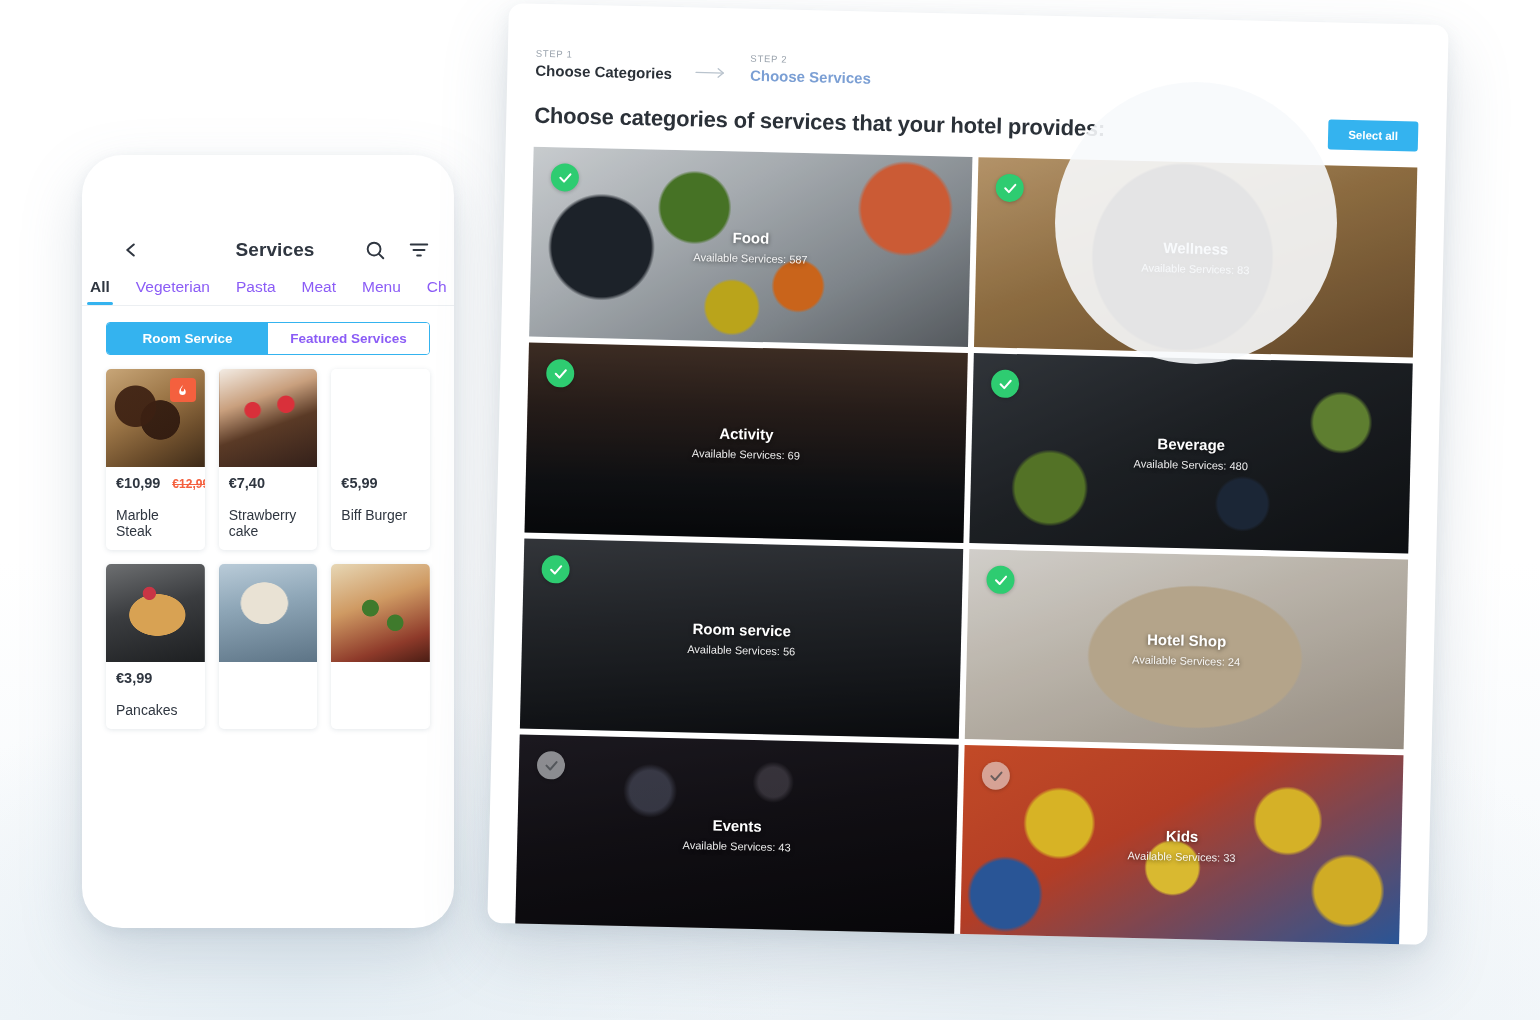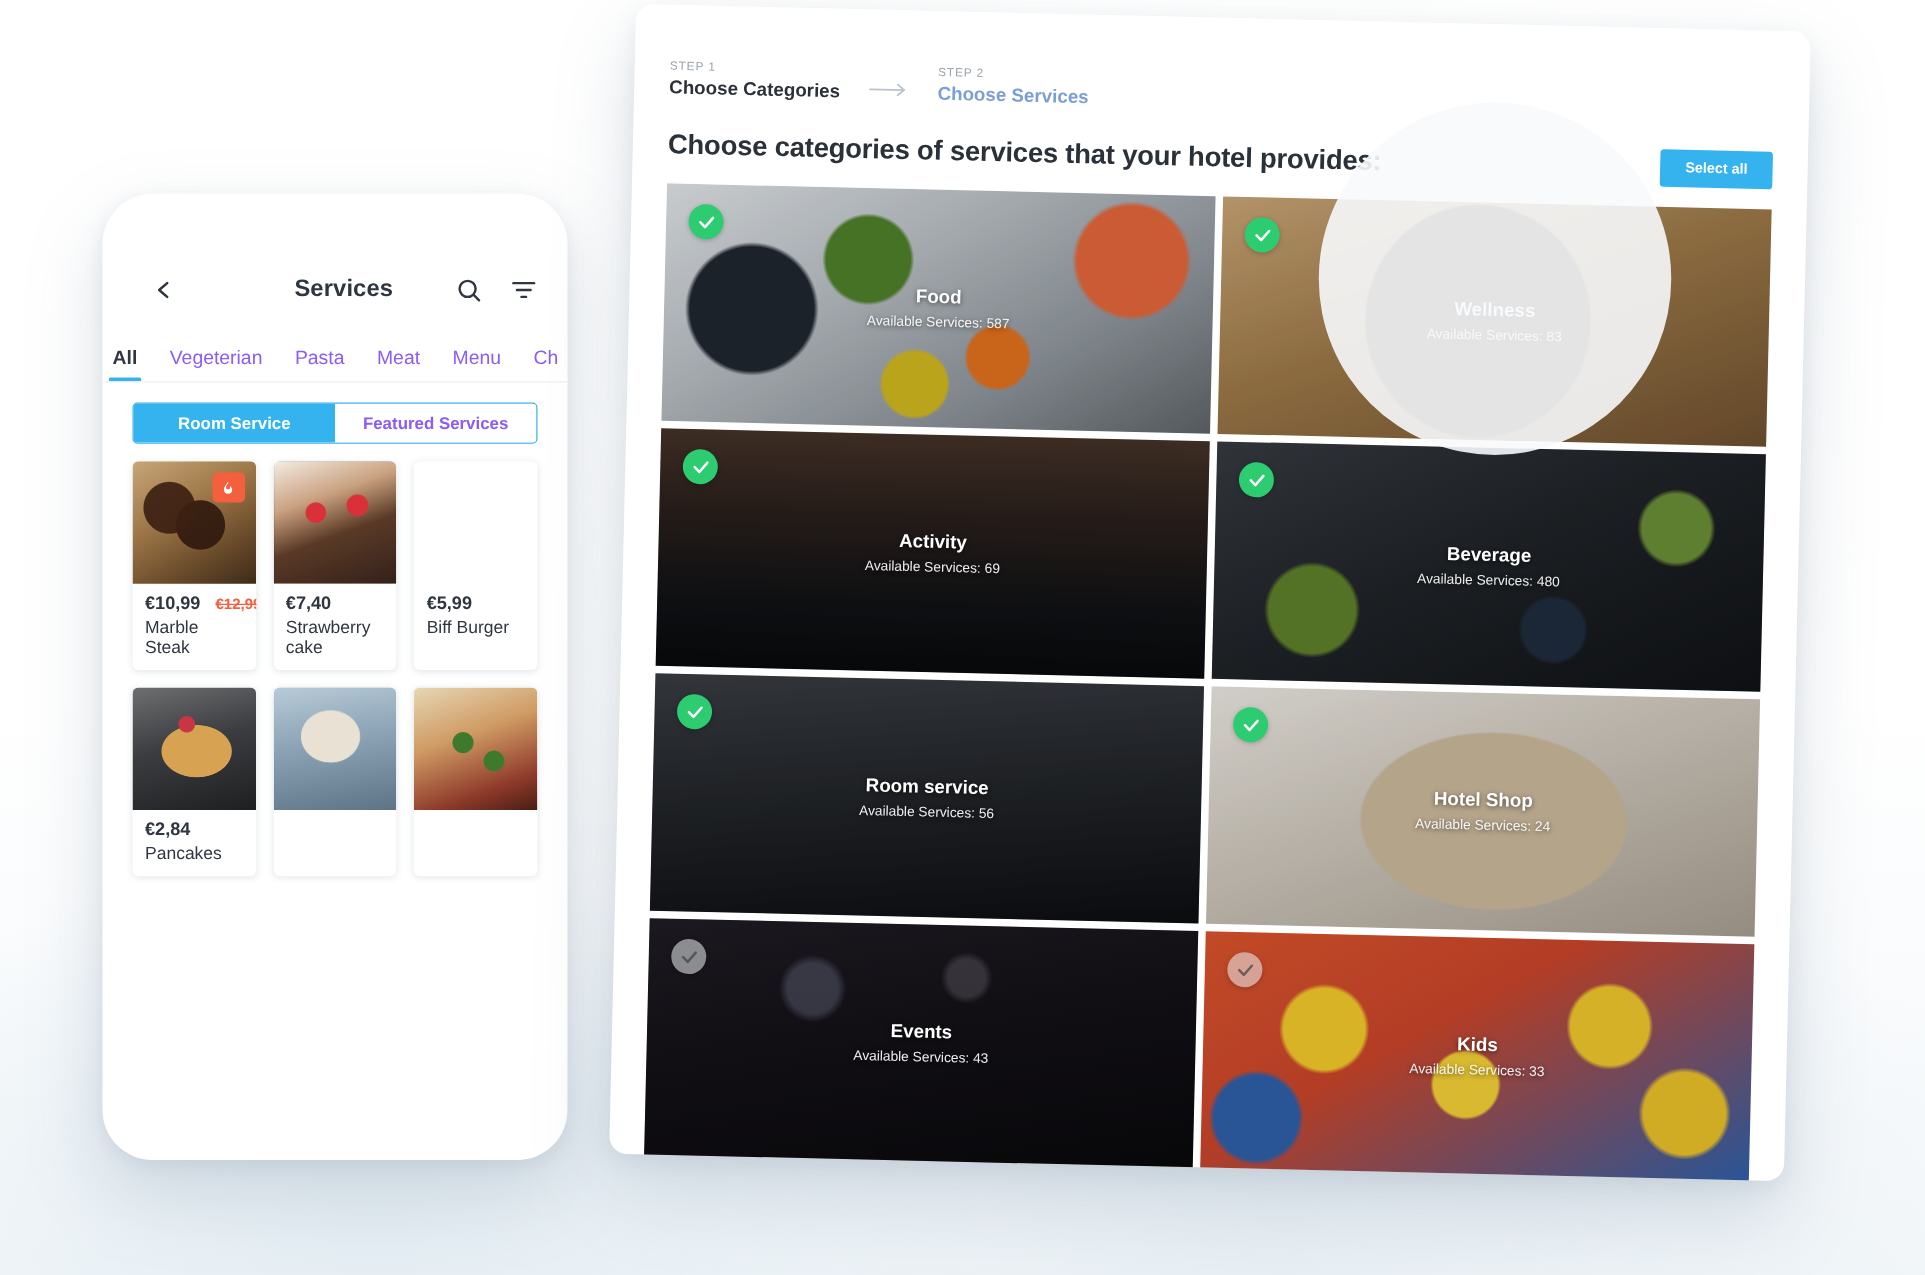--- a/index.html
+++ b/index.html
@@ -38,21 +38,21 @@
     overflow: hidden;
   }
   #phone-inner {
     position: absolute;
     left: 0; top: 48px; right: 0; bottom: 0;
     overflow: hidden;
   }
   .ph-topbar {
     height: 58px;
     display: flex;
-    align-items: center;
+    align-items: flex-end;
     padding: 0 24px;
     position: relative;
     margin-left: 14px;
   }
   .ph-back {
     width: 22px; height: 22px;
     flex: 0 0 auto;
     color: #2f3640;
   }
   .ph-title {
@@ -169,21 +169,21 @@
   .ph-price-old {
     font-size: 12px;
     font-weight: 700;
     color: #f4603e;
     text-decoration: line-through;
     margin-left: 12px;
   }
   .ph-name {
     font-size: 14px;
     color: #2f3640;
-    margin-top: 2px;
+    margin-top: 16px;
   }
 
   
   .img-steak {
     background-image:
       radial-gradient(circle at 30% 38%, rgba(60,32,18,.92) 0 22%, rgba(0,0,0,0) 23%),
       radial-gradient(circle at 55% 52%, rgba(46,24,14,.9) 0 26%, rgba(0,0,0,0) 27%),
       linear-gradient(150deg, #c8a678 0%, #9c7647 40%, #6d4e2c 70%, #3d2a18 100%);
   }
   .img-cake {
@@ -484,21 +484,21 @@
             <span class="ph-price-old"></span>
           </div>
           <div class="ph-name">Biff Burger</div>
         </div>
       </div>
 
       <div class="ph-card">
         <div class="ph-card-img img-pancake"></div>
         <div class="ph-card-body">
           <div class="ph-price-row">
-            <span class="ph-price">€2,84</span>
+            <span class="ph-price">€3,99</span>
             <span class="ph-price-old"></span>
           </div>
           <div class="ph-name">Pancakes</div>
         </div>
       </div>
 
       <div class="ph-card">
         <div class="ph-card-img img-icecream"></div>
       </div>
 

